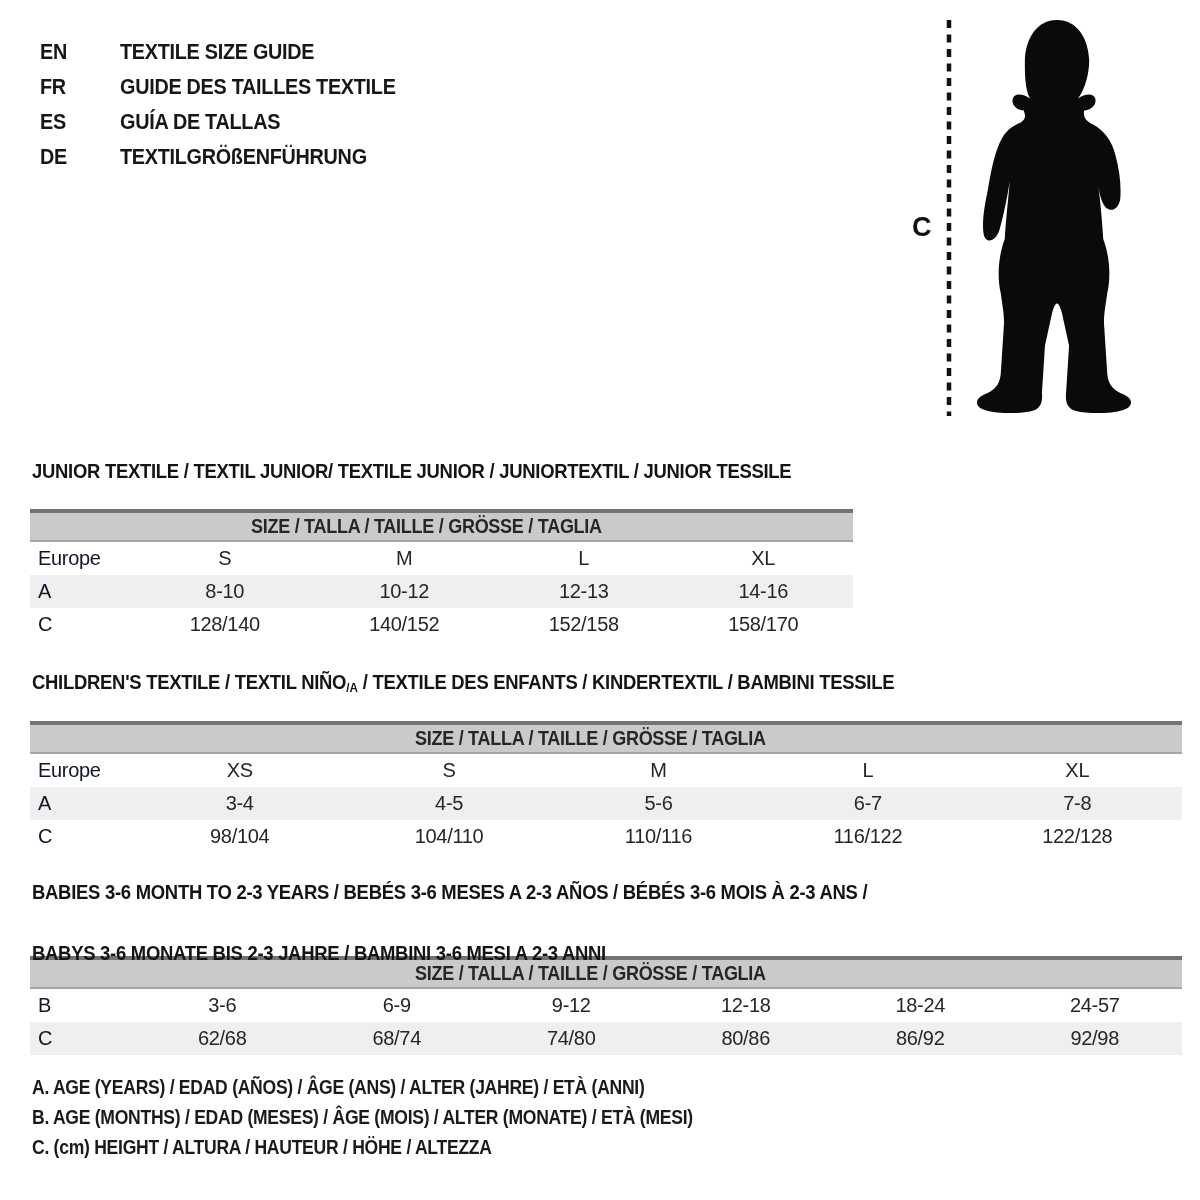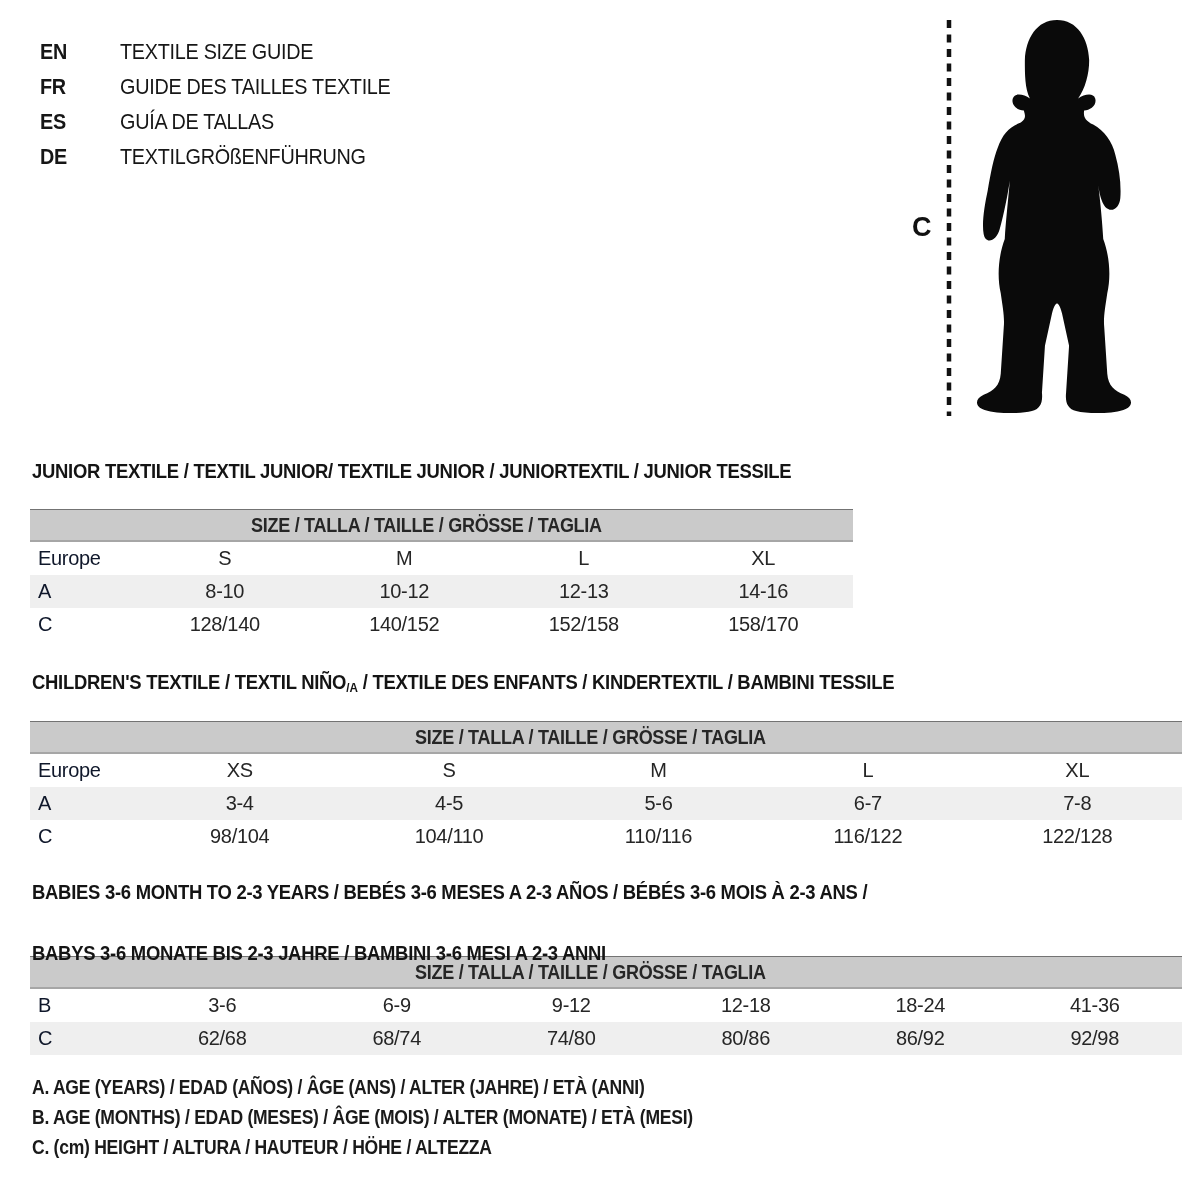--- a/index.html
+++ b/index.html
@@ -22,21 +22,21 @@
     letter-spacing: -0.3px;
   }
 
   
   .langs { position: absolute; left: 40px; top: 30px; }
   .lang-row { display: flex; height: 35px; align-items: flex-end; }
   .lang-code {
     width: 80px; flex: 0 0 80px;
     font-size: 22px; font-weight: bold; color: #161616;
   }
-  .lang-label { font-size: 22px; font-weight: normal; color: #161616; }
+  .lang-label { font-size: 22px; font-weight: bold; color: #161616; }
 
   
   .measure-line { position: absolute; left: 944px; top: 18px; }
   .measure-label {
     position: absolute; left: 912px; top: 212px;
     font-size: 27px; font-weight: bold; color: #111111;
   }
   .silhouette { position: absolute; left: 963px; top: 14px; }
 
   
@@ -57,21 +57,21 @@
 
   
   .size-table {
     width: 100%;
     border-collapse: separate; border-spacing: 0;
     table-layout: fixed;
   }
   .size-table col.label-col { width: 105px; }
   .bar-row td {
     background: #cacaca;
-    border-top: 1px solid #737373;
+    border-top: 4px solid #737373;
     border-bottom: 2px solid #a6a6a6;
     height: 28px;
     font-size: 20px; font-weight: bold; color: #3a3a3a;
     padding-left: 8px;
     vertical-align: middle;
   }
   .size-table td {
     height: 33px;
     font-size: 20px;
     color: #262626;
@@ -252,21 +252,21 @@
         <tr class="bar-row">
           <td colspan="7"><span class="cond">SIZE / TALLA / TAILLE / GRÖSSE / TAGLIA</span></td>
         </tr>
         <tr>
           <td class="rowlabel">B</td>
           <td>3-6</td>
           <td>6-9</td>
           <td>9-12</td>
           <td>12-18</td>
           <td>18-24</td>
-          <td>41-36</td>
+          <td>24-57</td>
         </tr>
         <tr class="alt">
           <td class="rowlabel">C</td>
           <td>62/68</td>
           <td>68/74</td>
           <td>74/80</td>
           <td>80/86</td>
           <td>86/92</td>
           <td>92/98</td>
         </tr>

